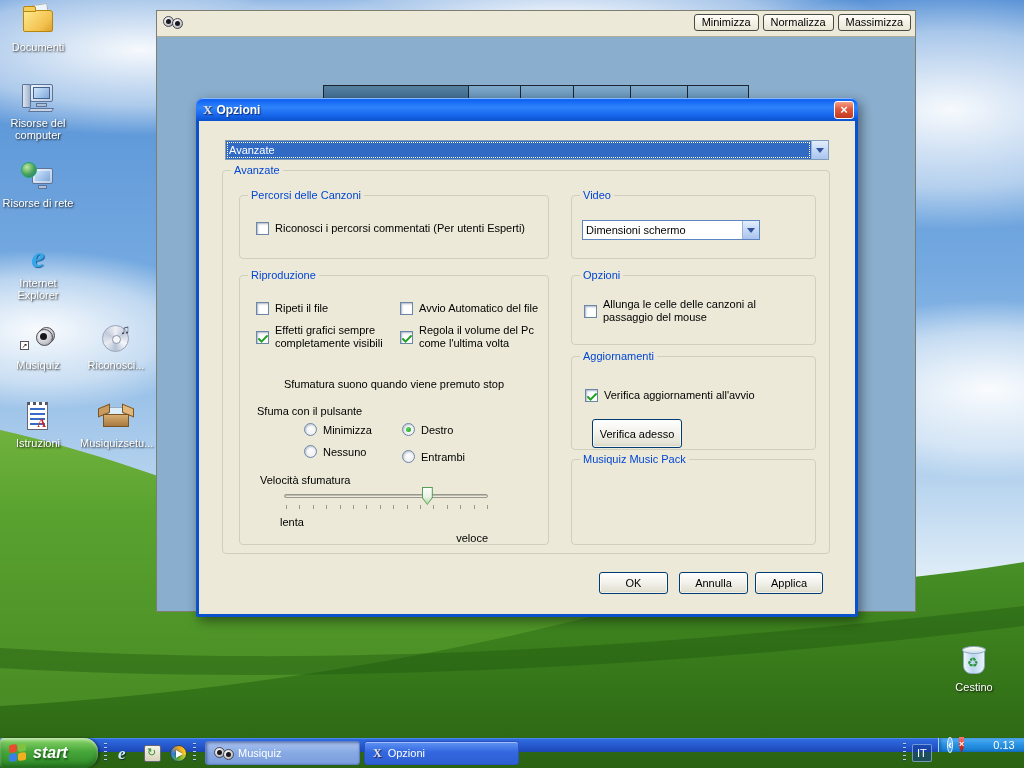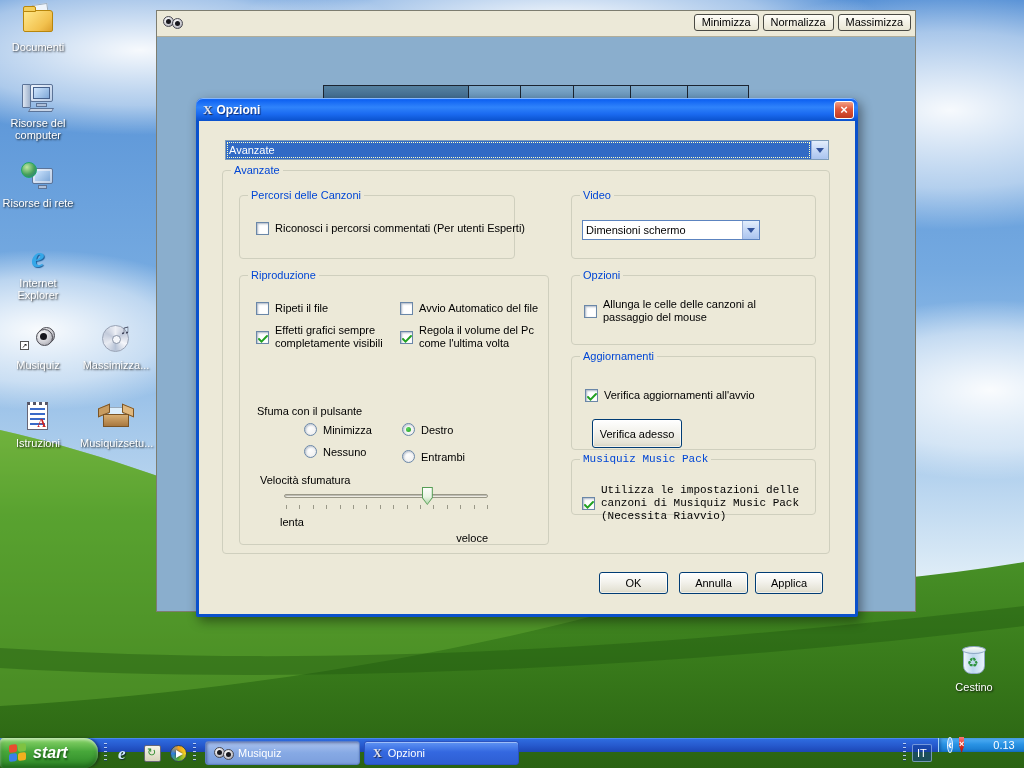--- a/index.html
+++ b/index.html
@@ -248,21 +248,21 @@
         </div>
       </div>
     <div class="dlabel">Musiquiz</div>
   </div>
   <div class="dicon" style="left:80px;top:322px;">
     <div class="art">
         <div class="i-cd">
           <span class="note">♫</span>
         </div>
       </div>
-    <div class="dlabel">Massimizza...</div>
+    <div class="dlabel">Riconosci...</div>
   </div>
   <div class="dicon" style="left:2px;top:400px;">
     <div class="art">
         <div class="i-doc">
           <div class="lines"></div>
           <span class="a">A</span>
         </div>
       </div>
     <div class="dlabel">Istruzioni</div>
   </div>
@@ -315,21 +315,21 @@
     <div class="dbody">
 
       <div class="combo" style="left:26px;top:19px;width:604px;">
         <div class="val sel">Avanzate</div>
         <div class="arr"></div>
       </div>
 
       <div class="grp" style="left:23px;top:49px;width:608px;height:384px;">
         <span class="glabel">Avanzate</span>
 
-        <div class="grp" style="left:16px;top:24px;width:276px;height:64px;">
+        <div class="grp" style="left:16px;top:24px;width:310px;height:64px;">
           <span class="glabel">Percorsi delle Canzoni</span>
           <div class="cb" style="left:16px;top:26px;width:290px;">
             <span class="box"></span>
             <span class="lbl">Riconosci i percorsi commentati (Per utenti Esperti)</span>
           </div>
         </div>
 
         <div class="grp" style="left:16px;top:104px;width:310px;height:270px;">
           <span class="glabel">Riproduzione</span>
 
@@ -351,20 +351,21 @@
           </div>
           <div class="cb mid" style="left:160px;top:48px;width:145px;">
             <span class="box on">
                 <svg width="12" height="12" viewBox="0 0 12 12">
                   <path d="M2 6l2.5 2.6L10 3" stroke="#21a121" stroke-width="2" fill="none" stroke-linecap="round"></path>
                 </svg>
               </span>
             <span class="lbl" style="width:124px;">Regola il volume del Pc come l'ultima volta</span>
           </div>
 
+          <div class="static" style="left:0;right:0;top:102px;text-align:center;">Sfumatura suono quando viene premuto stop</div>
           <div class="static" style="left:17px;top:129px;">Sfuma con il pulsante</div>
 
           <div class="radio" style="left:64px;top:147px;">
             <span class="rb"></span>
             <span>Minimizza</span>
           </div>
           <div class="radio" style="left:162px;top:147px;">
             <span class="rb on"></span>
             <span>Destro</span>
           </div>
@@ -409,30 +410,22 @@
             <span class="box on">
                 <svg width="12" height="12" viewBox="0 0 12 12">
                   <path d="M2 6l2.5 2.6L10 3" stroke="#21a121" stroke-width="2" fill="none" stroke-linecap="round"></path>
                 </svg>
               </span>
             <span class="lbl">Verifica aggiornamenti all'avvio</span>
           </div>
           <button class="xpbtn" style="left:20px;top:62px;width:90px;height:29px;">Verifica adesso</button>
         </div>
 
-        <div class="grp" style="left:348px;top:288px;width:245px;height:56px;font-family:Liberation Mono, monospace;">
+        <div class="grp" style="left:348px;top:288px;width:245px;height:86px;">
           <span class="glabel">Musiquiz Music Pack</span>
-          <div class="cb mid" style="left:10px;top:24px;width:230px;">
-            <span class="box on">
-                <svg width="12" height="12" viewBox="0 0 12 12">
-                  <path d="M2 6l2.5 2.6L10 3" stroke="#21a121" stroke-width="2" fill="none" stroke-linecap="round"></path>
-                </svg>
-              </span>
-            <span class="lbl" style="width:208px;">Utilizza le impostazioni delle canzoni di Musiquiz Music Pack (Necessita Riavvio)</span>
-          </div>
         </div>
       </div>
 
       <button class="xpbtn" style="left:400px;top:451px;width:69px;height:22px;">OK</button>
       <button class="xpbtn" style="left:480px;top:451px;width:69px;height:22px;">Annulla</button>
       <button class="xpbtn" style="left:556px;top:451px;width:68px;height:22px;">Applica</button>
     </div>
   </div>
 
   <div class="taskbar">

